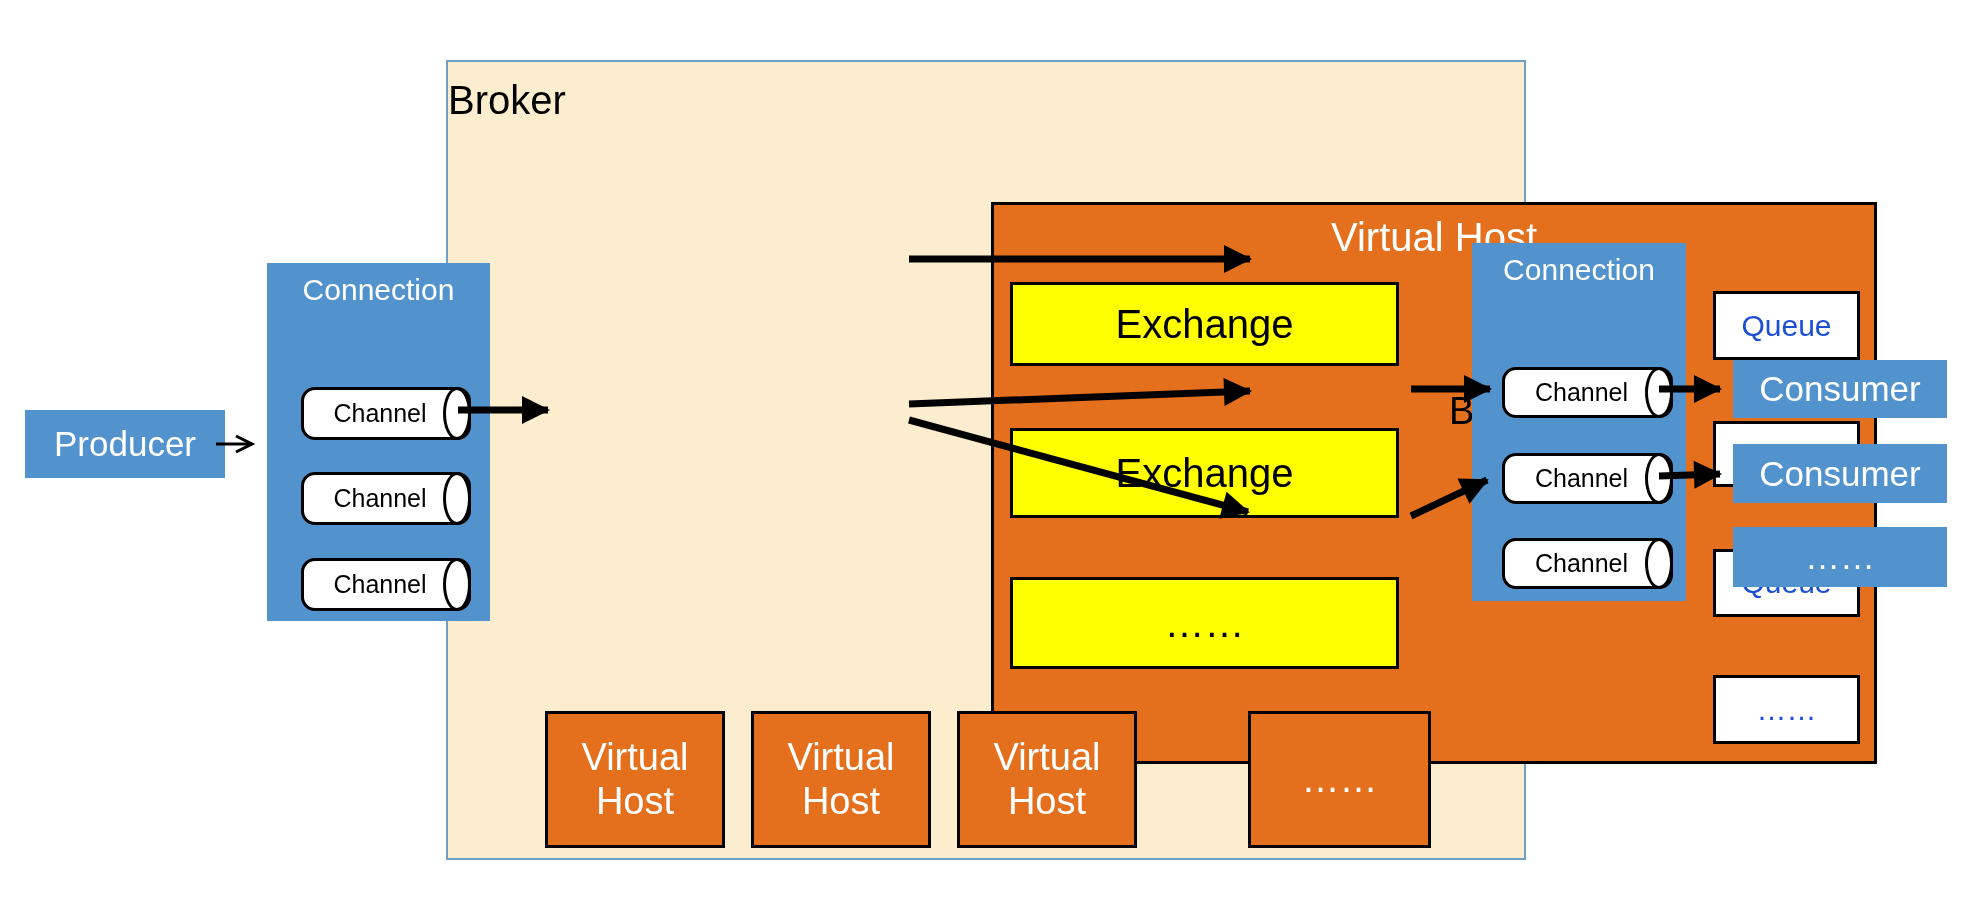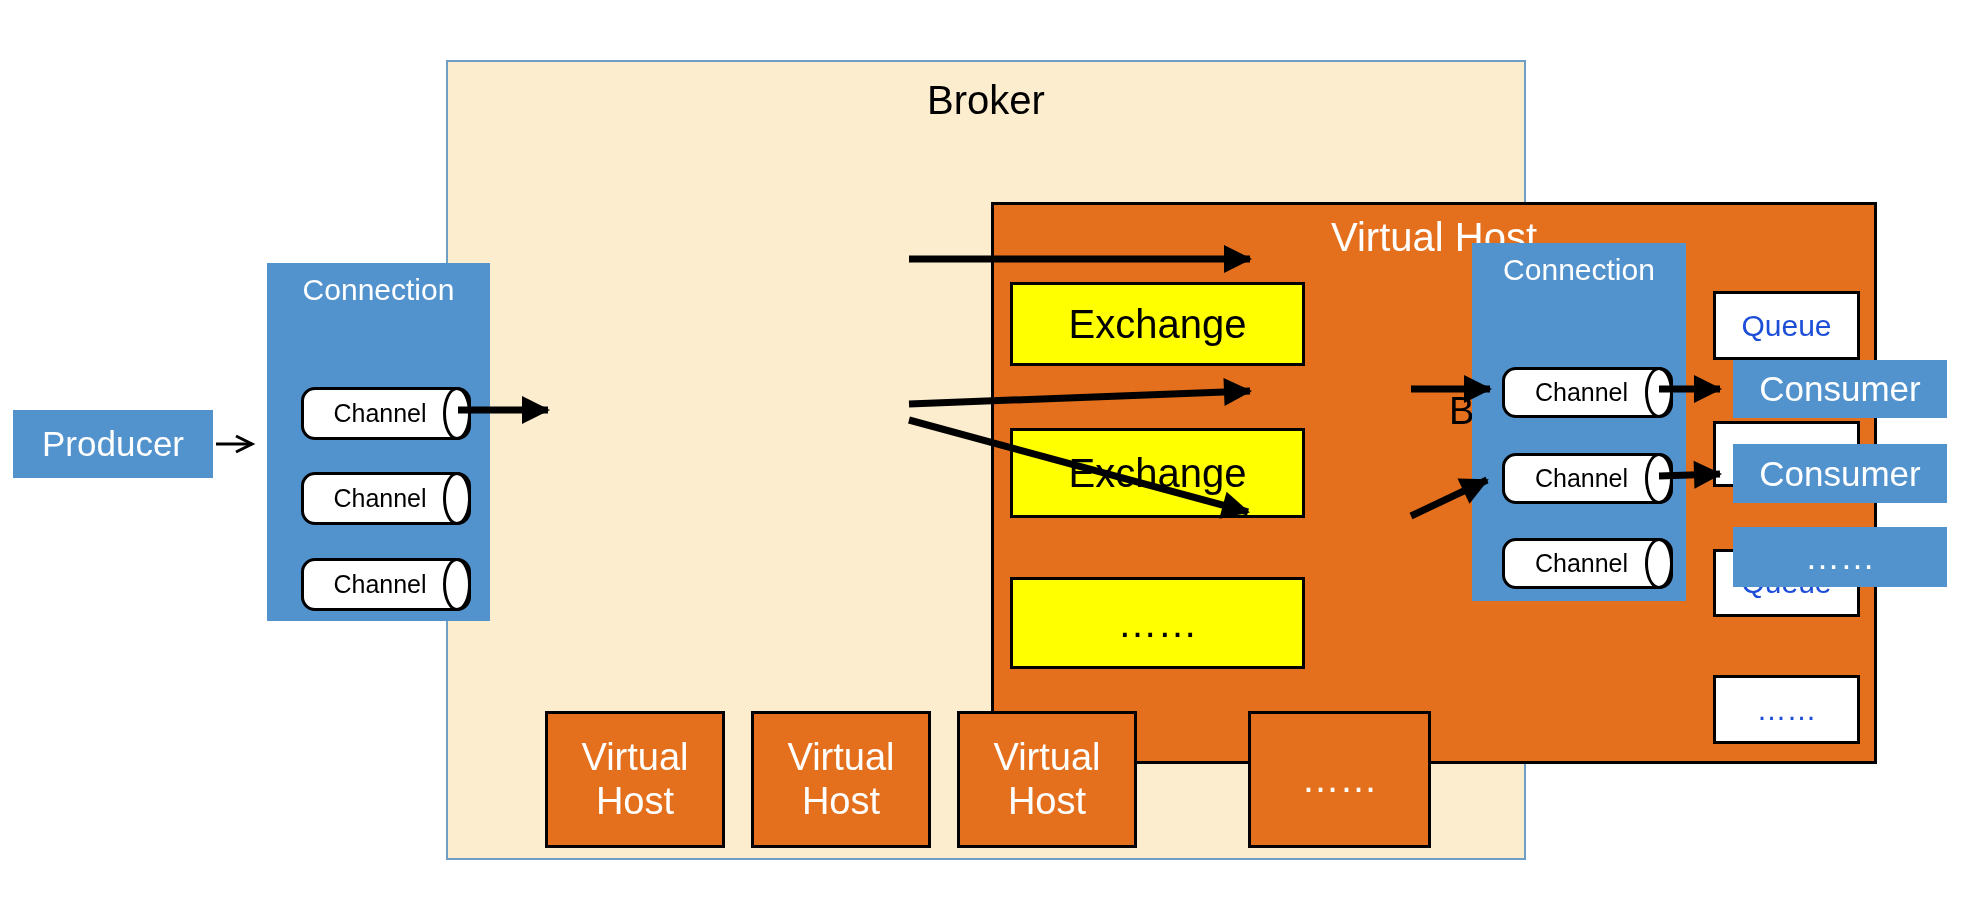--- a/index.html
+++ b/index.html
@@ -3,27 +3,27 @@
 <meta charset="utf-8">
 <style>
   html,body{margin:0;padding:0;background:#ffffff;}
   body{font-family:"Liberation Sans", sans-serif;}
   #canvas{position:relative;width:1962px;height:922px;background:#ffffff;overflow:hidden;}
 
   .abs{position:absolute;box-sizing:border-box;}
 
   
   #broker{left:446px;top:60px;width:1080px;height:800px;background:#FBEDCD;border:2px solid #6F9FC8;}
-  #broker-title{left:0;top:16px;width:100%;text-align:center;font-size:40px;color:#000;}
+  #broker-title{left:0;top:16px;width:100%;text-align:left;font-size:40px;color:#000;}
 
   
   #vhost{left:543px;top:140px;width:886px;height:562px;background:#E4701E;border:3px solid #000;}
   #vhost-title{left:0;top:10px;width:100%;text-align:center;font-size:40px;color:#fff;}
 
-  .exchange{left:16px;width:295px;background:#FFFF00;border:3px solid #000;display:flex;align-items:center;justify-content:center;font-size:40px;color:#000;}
+  .exchange{left:16px;width:389px;background:#FFFF00;border:3px solid #000;display:flex;align-items:center;justify-content:center;font-size:40px;color:#000;}
   #exchange-1{top:77px;height:84px;}
   #exchange-2{top:223px;height:90px;}
   #exchange-dots{top:372px;height:92px;}
 
   .queue{left:719px;width:147px;background:#fff;border:3px solid #000;display:flex;align-items:center;justify-content:center;font-size:30px;color:#1d4ed8;}
   #queue-1{top:86px;height:69px;}
   #queue-2{top:216px;height:66px;}
   #queue-3{top:344px;height:68px;}
   #queue-dots{top:470px;height:69px;}
 
@@ -44,21 +44,21 @@
 
   
   .channel{position:absolute;background:#fff;border:3px solid #000;border-radius:14px;display:flex;align-items:center;justify-content:center;font-size:25px;color:#000;padding-right:12px;}
   .channel::after{content:"";position:absolute;right:-3px;top:-3px;bottom:-3px;width:22px;border:3px solid #000;border-radius:50%;}
   #conn-left .channel{left:34px;width:152px;height:47px;}
   #chL-1{top:124px;} #chL-2{top:209px;} #chL-3{top:295px;}
   #conn-right .channel{left:30px;width:153px;height:45px;}
   #chR-1{top:124px;} #chR-2{top:210px;} #chR-3{top:295px;}
 
   
-  #producer{left:13px;top:410px;width:200px;height:68px;background:#5293CE;display:flex;align-items:center;justify-content:center;font-size:35px;color:#fff;text-align:right;}
+  #producer{left:25px;top:410px;width:200px;height:68px;background:#5293CE;display:flex;align-items:center;justify-content:center;font-size:35px;color:#fff;text-align:right;}
   .consumer{left:1733px;width:214px;background:#5293CE;display:flex;align-items:center;justify-content:center;font-size:35px;color:#fff;}
   #consumer-1{top:360px;height:58px;}
   #consumer-2{top:444px;height:59px;}
   #consumer-dots{top:527px;height:60px;}
 
   
   #arrows{position:absolute;left:0;top:0;width:1962px;height:922px;pointer-events:none;z-index:50;}
   #arrows line{stroke:#000;}
   .thick{stroke-width:7px;}
   .thin{stroke-width:3px;}

